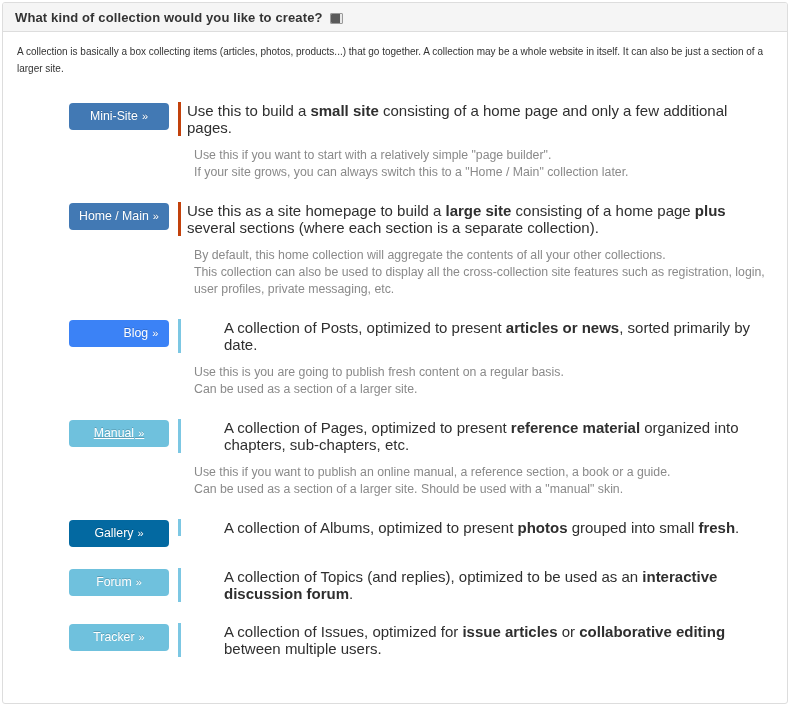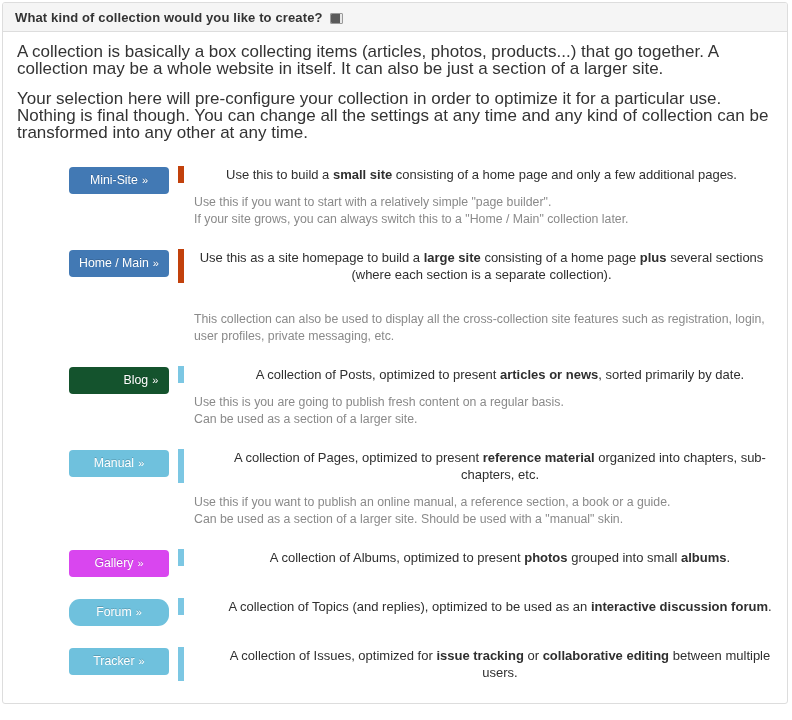--- a/index.html
+++ b/index.html
@@ -67,21 +67,21 @@
     background: #5a5a5a;
     border-radius: 1px 0 0 1px;
   }
 
   .panel-body {
     padding: 11px 14px 0 14px;
   }
 
   
   .intro {
-    font-size: 17px;
+    font-size: 10px;
     line-height: 17px;
     color: #333333;
     margin: 0 0 13px 0;
   }
   .intro:last-of-type { margin-bottom: 0; }
 
   
   .rows {
     margin-top: 25px;
   }
@@ -117,27 +117,26 @@
   .type-btn .chev {
     font-size: 11px;
     padding-left: 1px;
   }
 
   .desc-cell {
     padding-left: 9px;
     flex: 1;
   }
   .lead {
-    font-size: 13px;
+    font-size: 15px;
     line-height: 17px;
     color: #2f2f2f;
-    border-left: 6px solid #c2410c;
+    border-left: 3px solid #c2410c;
     padding-left: 6px;
     margin: 0;
-    text-align: center;
   }
   .lead.lead-light { border-left-color: #7cc7e3; padding-left: 43px; }
   .sub {
     font-size: 12.3px;
     line-height: 17px;
     color: #8a8a8a;
     margin: 11px 0 0 16px;
   }
   b { font-weight: bold; }
 </style>
@@ -150,79 +149,78 @@
     <span class="panel-title">What kind of collection would you like to create?</span>
     <span class="manual-icon">
       <span class="bk"></span>
       <span class="bk2"></span>
     </span>
   </div>
 
   <div class="panel-body">
 
     <p class="intro">A collection is basically a box collecting items (articles, photos, products...) that go together. A collection may be a whole website in itself. It can also be just a section of a larger site.</p>
-    <p class="intro">Your selection here will pre-configure your collection in order to optimize it for a particular use. Nothing is final though. You can change all the settings at any time and any kind of collection can be transformed into any other at any time.</p>
 
     <div class="rows" id="rows">
         <div class="row">
           <div class="btn-cell">
             <button class="type-btn" style="background: rgb(66, 121, 180);"><span>Mini-Site</span><span class="chev"> »</span></button>
           </div>
           <div class="desc-cell">
             <p class="lead"><span>Use this to build a </span><b>small site</b><span> consisting of a home page and only a few additional pages.</span></p>
             <p class="sub"><span>Use this if you want to start with a relatively simple "page builder".</span><br><span>If your site grows, you can always switch this to a "Home / Main" collection later.</span></p>
           </div>
         </div>
         <div class="row">
           <div class="btn-cell">
             <button class="type-btn" style="background: rgb(66, 121, 180);"><span>Home / Main</span><span class="chev"> »</span></button>
           </div>
           <div class="desc-cell">
             <p class="lead"><span>Use this as a site homepage to build a </span><b>large site</b><span> consisting of a home page </span><b>plus</b><span> several sections (where each section is a separate collection).</span></p>
-            <p class="sub"><br><span>This collection can also be used to display all the cross-collection site features such as registration, login, user profiles, private messaging, etc.</span></p>
-          </div>
-        </div>
-        <div class="row">
-          <div class="btn-cell">
-            <button class="type-btn" style="background: #14532d; padding-left: 48px;"><span>Blog</span><span class="chev"> »</span></button>
+            <p class="sub"><span>By default, this home collection will aggregate the contents of all your other collections.</span><br><span>This collection can also be used to display all the cross-collection site features such as registration, login, user profiles, private messaging, etc.</span></p>
+          </div>
+        </div>
+        <div class="row">
+          <div class="btn-cell">
+            <button class="type-btn" style="background: #3b82f6; padding-left: 48px;"><span>Blog</span><span class="chev"> »</span></button>
           </div>
           <div class="desc-cell">
             <p class="lead lead-light"><span>A collection of Posts, optimized to present </span><b>articles or news</b><span>, sorted primarily by date.</span></p>
             <p class="sub"><span>Use this is you are going to publish fresh content on a regular basis.</span><br><span>Can be used as a section of a larger site.</span></p>
           </div>
         </div>
         <div class="row">
           <div class="btn-cell">
-            <button class="type-btn" style="background: rgb(111, 193, 221);"><span>Manual</span><span class="chev"> »</span></button>
+            <button class="type-btn" style="background: rgb(111, 193, 221); text-decoration: underline;"><span>Manual</span><span class="chev"> »</span></button>
           </div>
           <div class="desc-cell">
             <p class="lead lead-light"><span>A collection of Pages, optimized to present </span><b>reference material</b><span> organized into chapters, sub-chapters, etc.</span></p>
             <p class="sub"><span>Use this if you want to publish an online manual, a reference section, a book or a guide.</span><br><span>Can be used as a section of a larger site. Should be used with a "manual" skin.</span></p>
           </div>
         </div>
         <div class="row">
           <div class="btn-cell">
-            <button class="type-btn" style="background: #d946ef; text-align: center;"><span>Gallery</span><span class="chev"> »</span></button>
-          </div>
-          <div class="desc-cell">
-            <p class="lead lead-light"><span>A collection of Albums, optimized to present </span><b>photos</b><span> grouped into small </span><b>albums</b><span>.</span></p>
-          </div>
-        </div>
-        <div class="row">
-          <div class="btn-cell">
-            <button class="type-btn" style="background: rgb(111, 193, 221); border-radius: 11px;"><span>Forum</span><span class="chev"> »</span></button>
+            <button class="type-btn" style="background: #0369a1; text-align: center;"><span>Gallery</span><span class="chev"> »</span></button>
+          </div>
+          <div class="desc-cell">
+            <p class="lead lead-light"><span>A collection of Albums, optimized to present </span><b>photos</b><span> grouped into small </span><b>fresh</b><span>.</span></p>
+          </div>
+        </div>
+        <div class="row">
+          <div class="btn-cell">
+            <button class="type-btn" style="background: rgb(111, 193, 221);"><span>Forum</span><span class="chev"> »</span></button>
           </div>
           <div class="desc-cell">
             <p class="lead lead-light"><span>A collection of Topics (and replies), optimized to be used as an </span><b>interactive discussion forum</b><span>.</span></p>
           </div>
         </div>
         <div class="row">
           <div class="btn-cell">
             <button class="type-btn" style="background: rgb(111, 193, 221);"><span>Tracker</span><span class="chev"> »</span></button>
           </div>
           <div class="desc-cell">
-            <p class="lead lead-light"><span>A collection of Issues, optimized for </span><b>issue tracking</b><span> or </span><b>collaborative editing</b><span> between multiple users.</span></p>
+            <p class="lead lead-light"><span>A collection of Issues, optimized for </span><b>issue articles</b><span> or </span><b>collaborative editing</b><span> between multiple users.</span></p>
           </div>
         </div>
       </div>
 
   </div>
 </div>
 
 </body></html>

